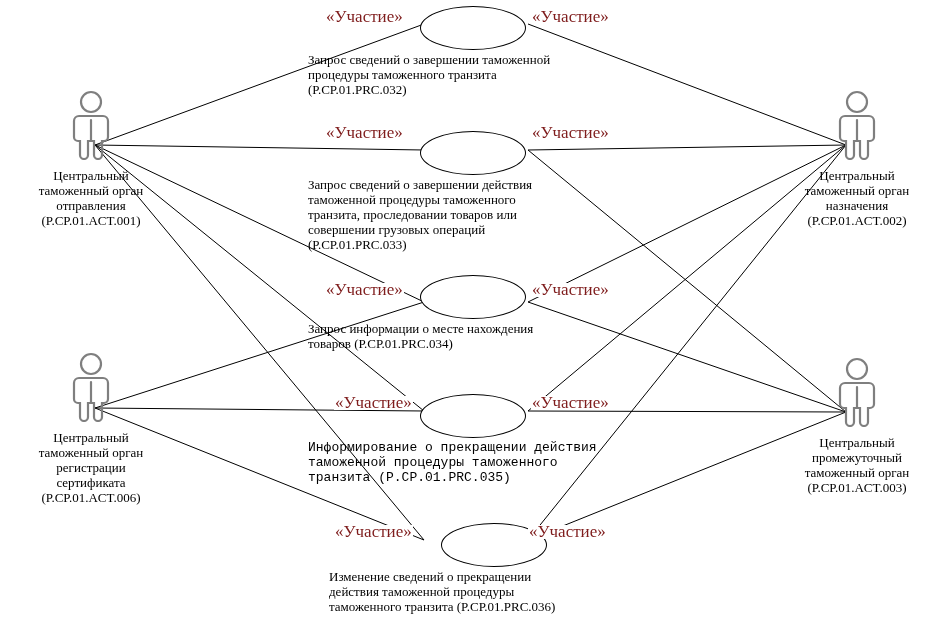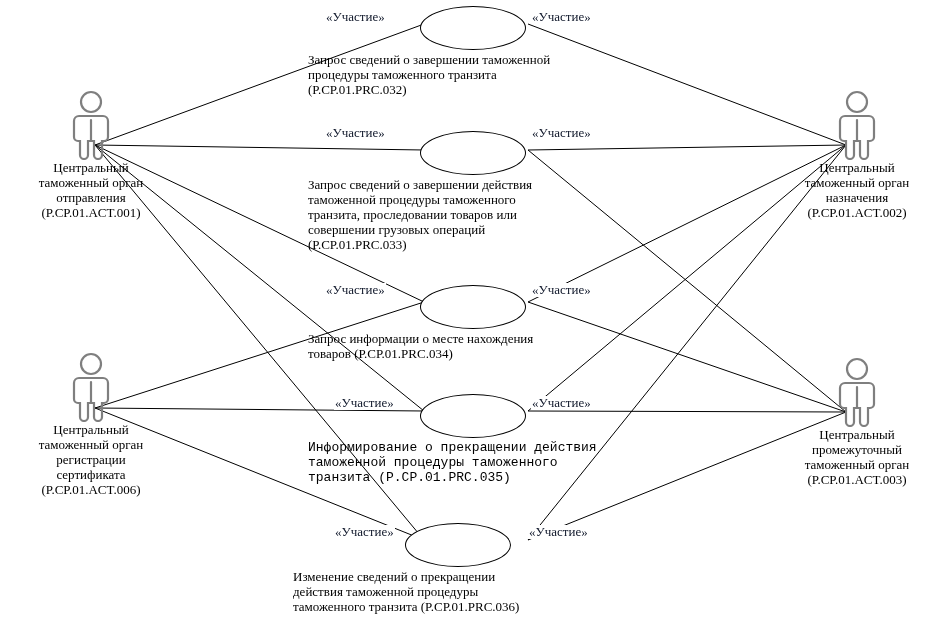--- a/index.html
+++ b/index.html
@@ -30,21 +30,21 @@
   .actor .figure {
     width: 60px;
     height: 70px;
     margin: 0 auto;
   }
   .actor .caption {
     font-size: 13px;
     line-height: 15px;
     color: #000000;
     white-space: pre-line;
-    margin-top: 0;
+    margin-top: 8px;
   }
   .usecase {
     position: absolute;
   }
   .usecase .ellipse {
     width: 106px;
     height: 44px;
     border: 1px solid #000000;
     border-radius: 50%;
     background: #ffffff;
@@ -56,23 +56,23 @@
     left: -112px;
     top: 46px;
     text-align: left;
     font-size: 13px;
     line-height: 15px;
     color: #000000;
     white-space: pre-line;
   }
   .stereo {
     position: absolute;
-    font-size: 13px;
+    font-size: 17px;
     line-height: 14px;
-    color: #0f172a;
+    color: #7f1d1d;
     white-space: nowrap;
     background: #ffffff;
     padding: 0 1px;
   }
 </style>
 </head>
 <body>
 
 <div id="canvas">
 
@@ -180,38 +180,38 @@
     <div class="ellipse"></div>
     <div class="uclabel">Запрос сведений о завершении действия
 таможенной процедуры таможенного
 транзита, проследовании товаров или
 совершении грузовых операций
 (Р.СР.01.PRC.033)</div>
   </div>
   <div class="stereo" style="left:325px; top:126px;">«Участие»</div>
   <div class="stereo" style="left:531px; top:126px;">«Участие»</div>
 
-  <div class="usecase" style="left:420px; top:285px;">
+  <div class="usecase" style="left:420px; top:275px;">
     <div class="ellipse"></div>
     <div class="uclabel">Запрос информации о месте нахождения
 товаров (Р.СР.01.PRC.034)</div>
   </div>
   <div class="stereo" style="left:325px; top:283px;">«Участие»</div>
   <div class="stereo" style="left:531px; top:283px;">«Участие»</div>
 
   <div class="usecase" style="left:420px; top:394px;font-family:Liberation Mono, monospace;">
     <div class="ellipse"></div>
     <div class="uclabel">Информирование о прекращении действия
 таможенной процедуры таможенного
 транзита (Р.СР.01.PRC.035)</div>
   </div>
   <div class="stereo" style="left:334px; top:396px;">«Участие»</div>
   <div class="stereo" style="left:531px; top:396px;">«Участие»</div>
 
-  <div class="usecase" style="left:405px; top:523px;">
+  <div class="usecase" style="left:441px; top:523px;">
     <div class="ellipse"></div>
     <div class="uclabel">Изменение сведений о прекращении
 действия таможенной процедуры
 таможенного транзита (Р.СР.01.PRC.036)</div>
   </div>
   <div class="stereo" style="left:334px; top:525px;">«Участие»</div>
   <div class="stereo" style="left:528px; top:525px;">«Участие»</div>
 
 </div>
 

